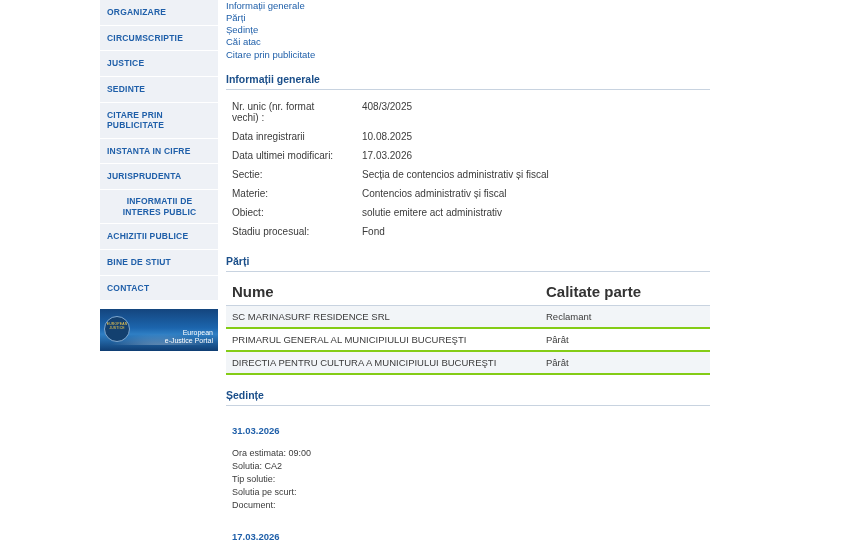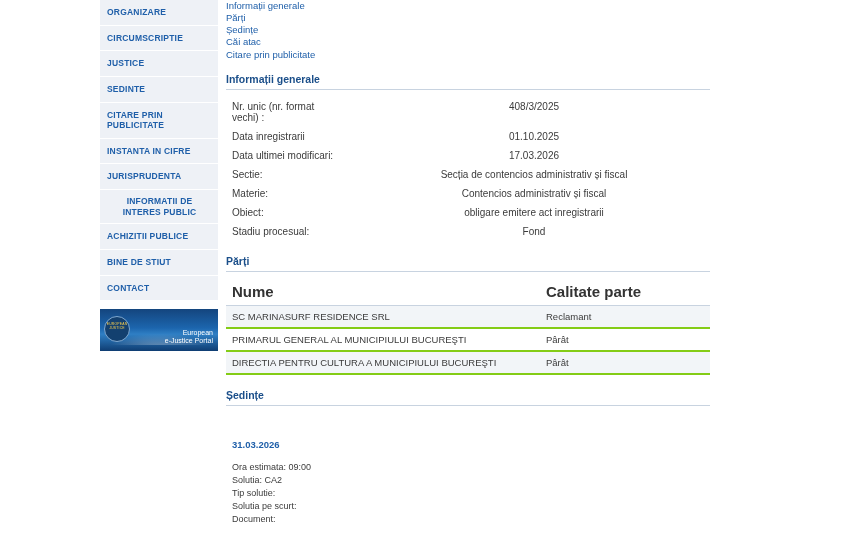--- a/index.html
+++ b/index.html
@@ -113,21 +113,21 @@
     margin-top: 7px;
     width: 484px;
   }
   table.kv td {
     font-size: 10px;
     color: #3b3b3b;
     padding: 4px 4px 4px 6px;
     vertical-align: top;
   }
   table.kv td.k { width: 120px; }
-  table.kv td.v { padding-left: 16px; text-align: center; }
+  table.kv td.v { padding-left: 16px; }
 
   table.parts {
     border-collapse: collapse;
     margin-top: 6px;
     width: 484px;
   }
   table.parts th {
     text-align: left;
     font-size: 15px;
     font-weight: bold;
@@ -137,21 +137,21 @@
   }
   table.parts td {
     font-size: 9.5px;
     color: #3b3b3b;
     padding: 5px 6px;
     border-bottom: 2px solid #84cc16;
   }
   table.parts th.c2, table.parts td.c2 { width: 170px; }
   table.parts tr.alt td { background: #f2f5f8; }
 
-  .hearing { margin-top: 32px; }
+  .hearing { margin-top: 18px; }
   .hearing .date {
     color: #1f5fa9;
     font-size: 9.5px;
     font-weight: bold;
     padding-left: 6px;
     text-decoration: none;
     display: inline-block;
   }
   .hearing .lines {
     margin-top: 11px;
@@ -203,37 +203,37 @@
     <h2 class="section">Informații generale</h2>
 
     <table class="kv">
       <tbody>
           <tr>
         <td class="k">Nr. unic (nr. format vechi) :</td>
         <td class="v">408/3/2025</td>
       </tr>
       <tr>
         <td class="k">Data inregistrarii</td>
-        <td class="v">01.10.2025</td>
+        <td class="v">10.08.2025</td>
       </tr>
       <tr>
         <td class="k">Data ultimei modificari:</td>
         <td class="v">17.03.2026</td>
       </tr>
       <tr>
         <td class="k">Sectie:</td>
         <td class="v">Secția de contencios administrativ și fiscal</td>
       </tr>
       <tr>
         <td class="k">Materie:</td>
         <td class="v">Contencios administrativ și fiscal</td>
       </tr>
       <tr>
         <td class="k">Obiect:</td>
-        <td class="v">obligare emitere act inregistrarii</td>
+        <td class="v">solutie emitere act administrativ</td>
       </tr>
       <tr>
         <td class="k">Stadiu procesual:</td>
         <td class="v">Fond</td>
       </tr>
     </tbody>
       </table>
 
     <h2 class="section sp">Părți</h2>
 

